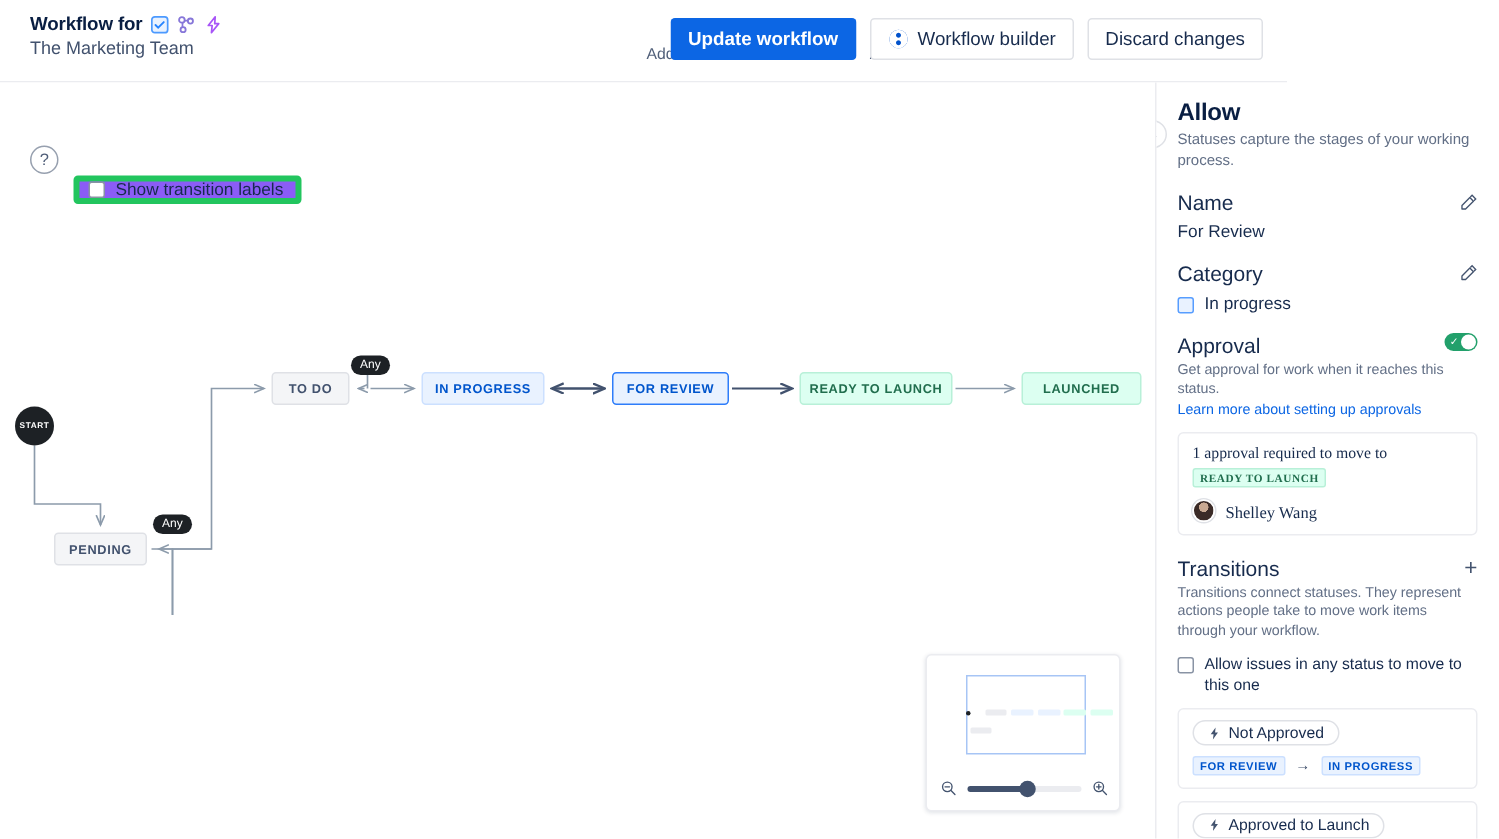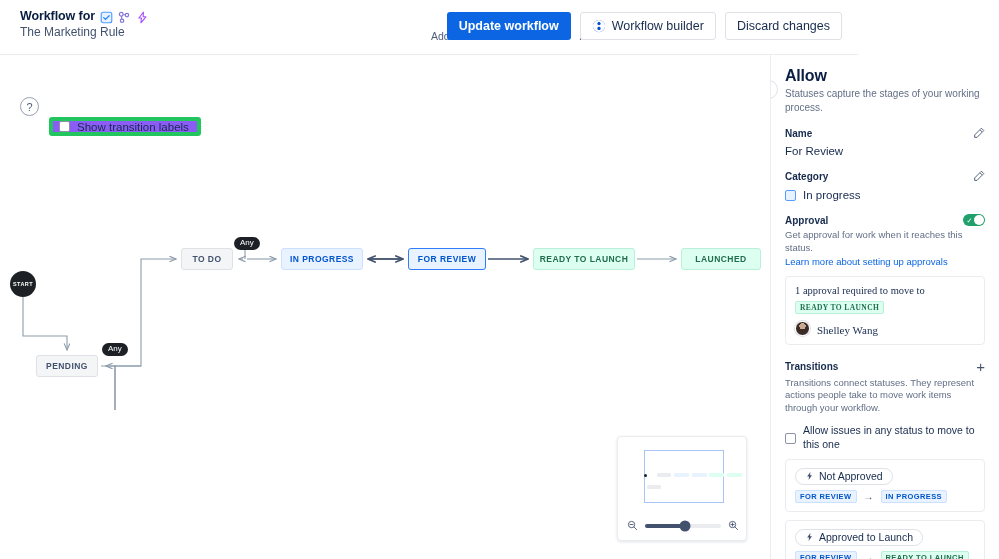--- a/index.html
+++ b/index.html
@@ -139,29 +139,29 @@
     display:flex; align-items:center; justify-content:center;
     font-size:9px; color:#505f79; cursor:pointer; z-index:5;
   }
   .p-title { font-size:16px; font-weight:bold; color:#091e42; letter-spacing:-0.2px; }
   .p-desc { font-size:10px; color:#626f86; margin-top:2px; line-height:1.35; }
 
   .field-head {
     display:flex; align-items:center; justify-content:space-between;
     margin-top:13px;
   }
-  .field-lb { font-size:10px; font-weight:bold; color:#172b4d; }
+  .field-lb { font-size:14px; font-weight:normal; color:#172b4d; }
   .edit-ic { cursor:pointer; color:#44546f; display:flex; }
   .field-val { font-size:11.5px; color:#172b4d; margin-top:6px; }
 
   .cat-row { display:flex; align-items:center; gap:7px; margin-top:7px; }
   .cat-sq { width:11px; height:11px; border:1.4px solid #579dff; border-radius:2px; background:#e9f2ff; }
   .cat-lb { font-size:11.5px; color:#172b4d; }
 
-  .appr-head { display:flex; align-items:flex-end; justify-content:space-between; margin-top:13px; }
+  .appr-head { display:flex; align-items:flex-start; justify-content:space-between; margin-top:13px; }
   .toggle {
     width:22px; height:12px; border-radius:7px; background:#22a06b;
     position:relative; cursor:pointer; display:flex; align-items:center;
   }
   .toggle .knob { position:absolute; right:1px; width:10px; height:10px; border-radius:50%; background:#fff; }
   .toggle .tick { position:absolute; left:3.5px; color:#fff; font-size:7px; line-height:1; }
   .appr-desc { font-size:9.5px; color:#626f86; margin-top:3px; line-height:1.35; }
   .link { font-size:9.5px; color:#0c66e4; cursor:pointer; display:block; margin-top:1px; }
 
   .card {
@@ -179,21 +179,21 @@
   .person { display:flex; align-items:flex-end; gap:7px; margin-top:7px; }
   .avatar {
     width:15px; height:15px; border-radius:50%; flex:none;
     background:radial-gradient(circle at 50% 32%, #c9a992 0 28%, #3b2b27 30% 100%);
     border:1px solid #fff; box-shadow:0 0 0 1px #dfe1e6;
   }
   .person-nm { font-size:11px; color:#172b4d; }
 
   .sec-head { display:flex; align-items:center; justify-content:space-between; margin-top:14px; }
   .plus-btn { font-size:15px; color:#44546f; cursor:pointer; line-height:1; }
-  .allow-row { display:flex; align-items:center; gap:7px; margin-top:9px; }
+  .allow-row { display:flex; align-items:flex-start; gap:7px; margin-top:9px; }
   .allow-lb { font-size:10.5px; color:#172b4d; line-height:1.3; }
 
   .tr-card {
     border:1px solid #ebecf0; border-radius:4px; background:#fff;
     padding:7px 9px 8px; margin-top:8px;
   }
   .tr-pill {
     display:inline-flex; align-items:center; gap:5px; height:17px;
     border:1px solid #dfe1e6; border-radius:10px; padding:0 9px;
     font-size:10.5px; color:#172b4d; background:#fff; cursor:pointer;
@@ -221,21 +221,21 @@
             <circle cx="5" cy="12" r="2.1" fill="none" stroke="#8777d9" stroke-width="1.5"></circle>
             <path d="M4.5 6.3V10M6.3 4.6h2.6" stroke="#8777d9" stroke-width="1.4"></path>
           </svg>
       </span>
       <span class="mini-ic">
         <svg width="13" height="13" viewBox="0 0 16 16">
             <path d="M9.2 1.5L3.5 8.6h3.2l-.6 5.9 6-7.4H8.8z" fill="none" stroke="#a855f7" stroke-width="1.4" stroke-linejoin="round"></path>
           </svg>
       </span>
     </div>
-    <div class="wf-sub">The Marketing Rule</div>
+    <div class="wf-sub">The Marketing Team</div>
   </div>
 
   <div class="center-tools">
     <div class="tool">
       <span class="tool-ic">
         <svg width="14" height="10" viewBox="0 0 16 11">
             <rect x="1" y="2" width="14" height="7" rx="2" fill="none" stroke="#505f79" stroke-width="1.3"></rect>
             <path d="M4.5 5.5h7" stroke="#505f79" stroke-width="1.3" stroke-linecap="round"></path>
           </svg>
       </span>

